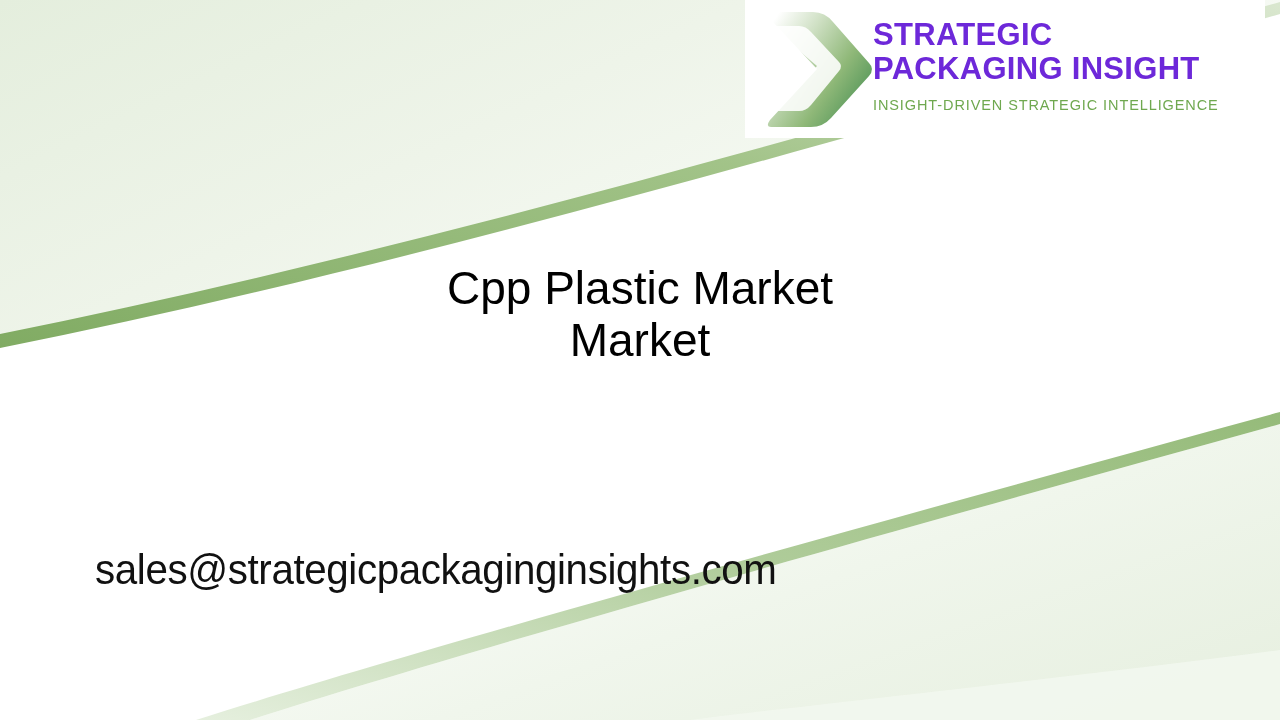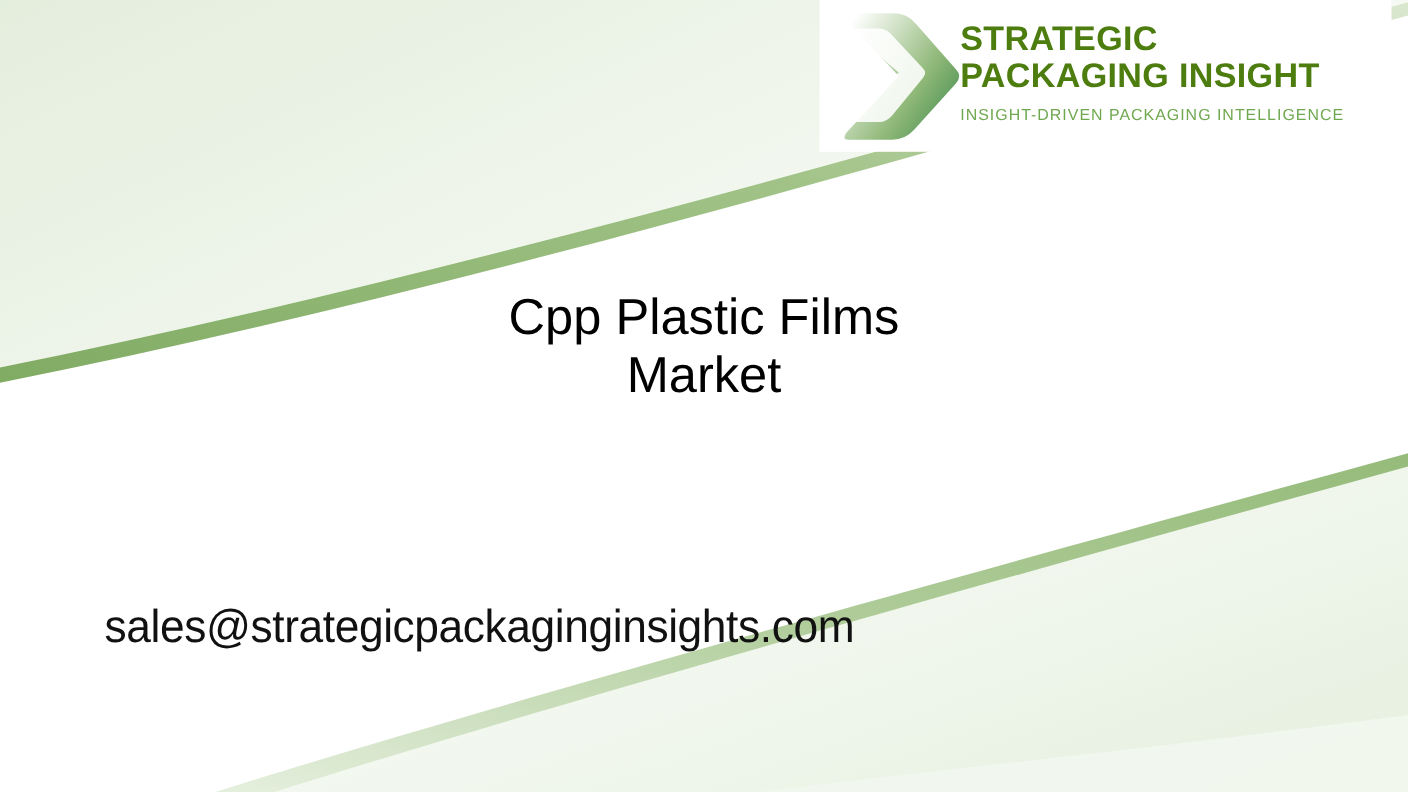--- a/index.html
+++ b/index.html
@@ -43,21 +43,21 @@
     width: 110px;
     height: 122px;
   }
   #logo-text-wrap {
     position: absolute;
     left: 128px;
     top: 18px;
     width: 390px;
   }
   .logo-line {
-    color: #4d7c0f;
+    color: #6d28d9;
     font-weight: bold;
     font-size: 31px;
     line-height: 34px;
     letter-spacing: 0.3px;
     white-space: nowrap;
   }
   #logo-tagline {
     margin-top: 11px;
     color: #6fa84f;
     font-size: 14.5px;
@@ -148,24 +148,24 @@
   <div id="logo-block">
 
     <svg id="logo-chevron" viewBox="0 0 110 122" xmlns="http://www.w3.org/2000/svg">
       <path d="M 6,4 L 48,4 Q 60,4 68,14 L 104,55 Q 110,61 104,68 L 66,110 Q 58,119 46,119 L 6,119 Q 0,119 5,112 L 52,61 L 5,11 Q 0,4 6,4 Z" fill="url(#chevGrad)"></path>
       <path d="M 12,18 L 34,18 Q 41,18 46,24 L 74,54 Q 78,58 74,63 L 46,97 Q 41,103 34,103 L 14,103 Q 9,103 13,98 L 52,58 L 12,24 Q 8,18 12,18 Z" fill="#ffffff" opacity="0.88"></path>
     </svg>
 
     <div id="logo-text-wrap">
       <div class="logo-line">STRATEGIC</div>
       <div class="logo-line">PACKAGING INSIGHT</div>
-      <div id="logo-tagline">INSIGHT-DRIVEN PACKAGING INTELLIGENCE</div>
+      <div id="logo-tagline">INSIGHT-DRIVEN STRATEGIC INTELLIGENCE</div>
     </div>
   </div>
 
   <h1 id="slide-title">
-    <span>Cpp Plastic Films</span><br>
+    <span>Cpp Plastic Market</span><br>
     <span>Market</span>
   </h1>
 
   <div id="contact-email">sales@strategicpackaginginsights.com</div>
 
 </div>
 
 </body></html>

